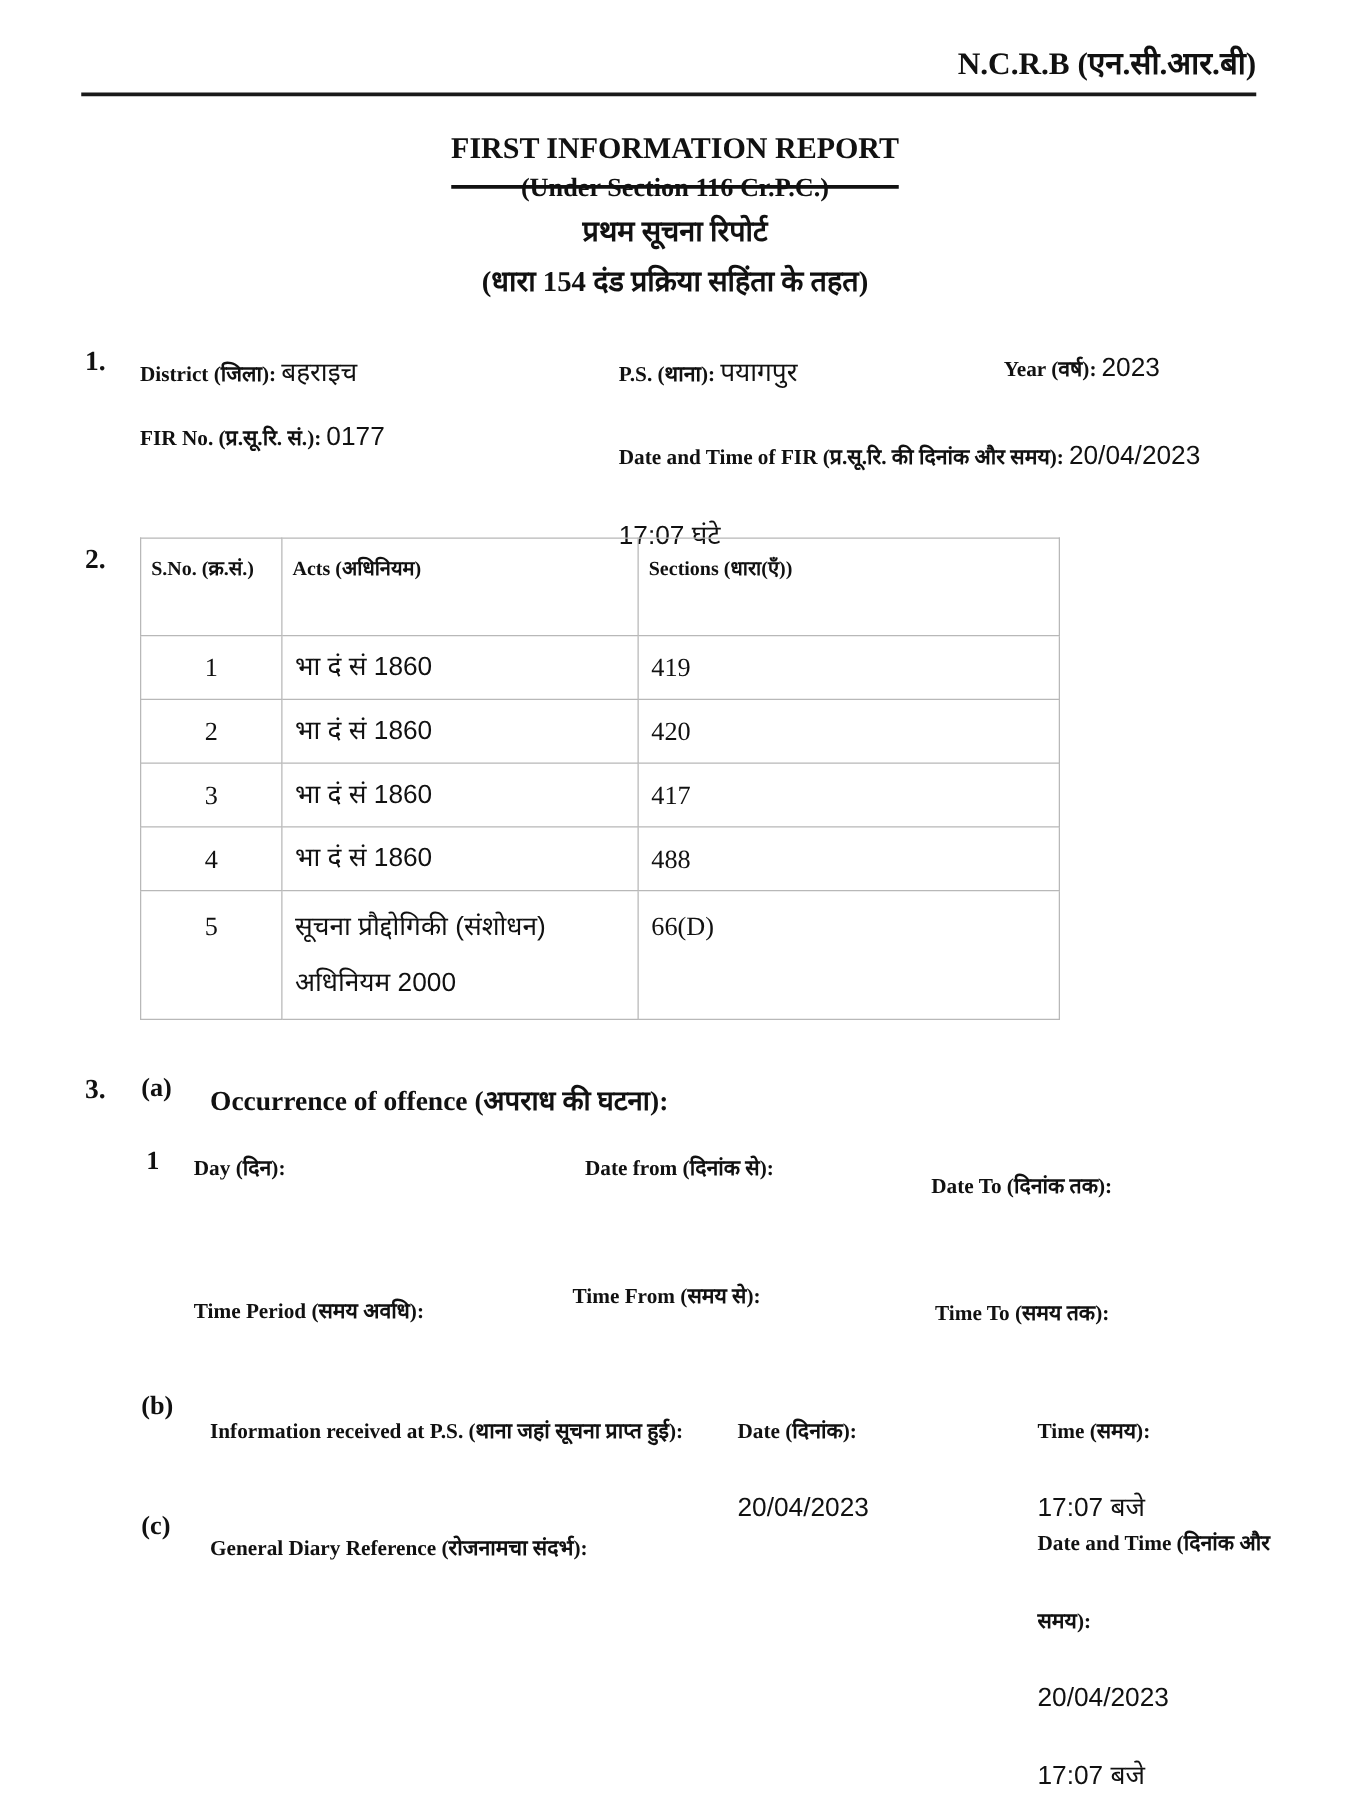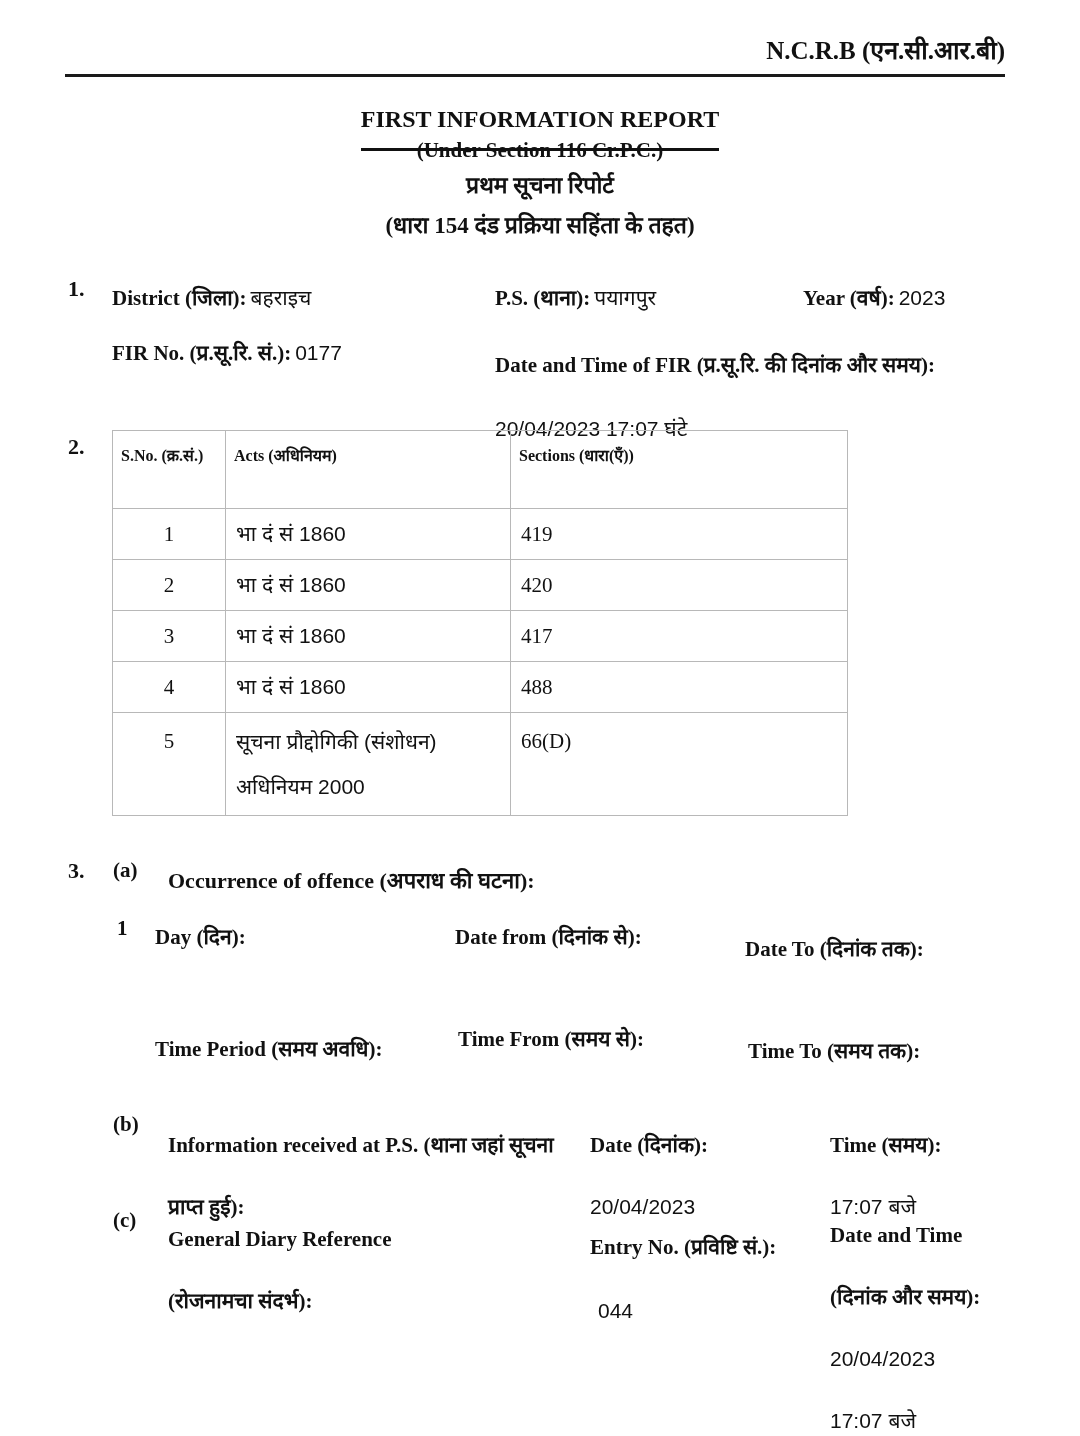--- a/index.html
+++ b/index.html
@@ -5,21 +5,21 @@
   html,body{margin:0;padding:0;background:#e8e8e8;}
   .page{
     position:relative;
     width:1080px;height:1436px;
     background:#ffffff;
     color:#111;
     overflow:hidden;
     font-family:"Liberation Serif",serif;
   }
   .abs{position:absolute;margin-top:20px;}
-  .lbl{font-family:"Liberation Serif",serif;font-weight:bold;font-size:21px;}
+  .lbl{font-family:"Liberation Serif",serif;font-weight:bold;font-size:17px;}
   .val{font-family:"Liberation Sans",sans-serif;font-weight:normal;font-size:21px;}
   .num{font-family:"Liberation Serif",serif;font-weight:bold;font-size:22px;}
   .wrapblock{line-height:62px;}
   
   .org{font-size:25px;font-weight:bold;text-align:right;}
   .rule{background:#1a1a1a;height:3px;}
   
   .t-center{left:0;right:0;text-align:center;}
   .t1{font-size:24px;font-weight:bold;}
   .t1 span{border-bottom:3px solid #111;padding-bottom:16px;text-align:right;}
@@ -121,44 +121,40 @@
       </tr>
     </tbody>
   </table>
 
   <div class="abs num" style="top:838px;left:68px;">3.</div>
   <div class="abs num" style="top:838px;left:113px;font-size:21px;">(a)</div>
   <div class="abs lbl" style="top:844px;left:168px;font-size:22px;">Occurrence of offence (अपराध की घटना):</div>
 
   <div class="abs num" style="top:896px;left:117px;font-size:21px;">1</div>
   <div class="abs lbl" style="top:902px;left:155px;">Day (दिन):</div>
-  <div class="abs lbl" style="top:902px;left:455px;text-align:center;">Date from (दिनांक से):</div>
+  <div class="abs lbl" style="top:902px;left:468px;text-align:center;">Date from (दिनांक से):</div>
   <div class="abs lbl wrapblock" style="top:898px;left:745px;width:190px;">Date To (दिनांक तक):</div>
 
   <div class="abs lbl wrapblock" style="top:998px;left:155px;width:235px;">Time Period (समय अवधि):</div>
   <div class="abs lbl" style="top:1004px;left:458px;">Time From (समय से):</div>
   <div class="abs lbl wrapblock" style="top:1000px;left:748px;width:178px;">Time To (समय तक):</div>
 
   <div class="abs num" style="top:1092px;left:113px;font-size:21px;">(b)</div>
   <div class="abs lbl wrapblock" style="top:1094px;left:168px;width:390px;">Information received at P.S. (थाना जहां सूचना प्राप्त हुई):</div>
   <div class="abs wrapblock" style="top:1094px;left:590px;width:200px;">
     <div class="lbl">Date (दिनांक):</div>
     <div class="val">20/04/2023</div>
   </div>
   <div class="abs wrapblock" style="top:1094px;left:830px;width:190px;">
     <div class="lbl">Time (समय):</div>
     <div class="val">17:07 बजे</div>
   </div>
 
   <div class="abs num" style="top:1188px;left:113px;font-size:21px;">(c)</div>
   <div class="abs lbl wrapblock" style="top:1188px;left:168px;width:310px;">General Diary Reference (रोजनामचा संदर्भ):</div>
-  <div class="abs wrapblock" style="top:1196px;left:590px;width:212px;">
-    <span class="lbl">Entry No. (प्रविष्टि सं.):</span>
-    <span class="val" style="margin-left:8px;">044</span>
-  </div>
   <div class="abs wrapblock" style="top:1184px;left:830px;width:188px;">
     <div class="lbl">Date and Time (दिनांक और समय):</div>
     <div class="val">20/04/2023</div>
     <div class="val">17:07 बजे</div>
   </div>
 
   <div class="abs pageno" style="top:1418px;">1</div>
 
 </div>
 

